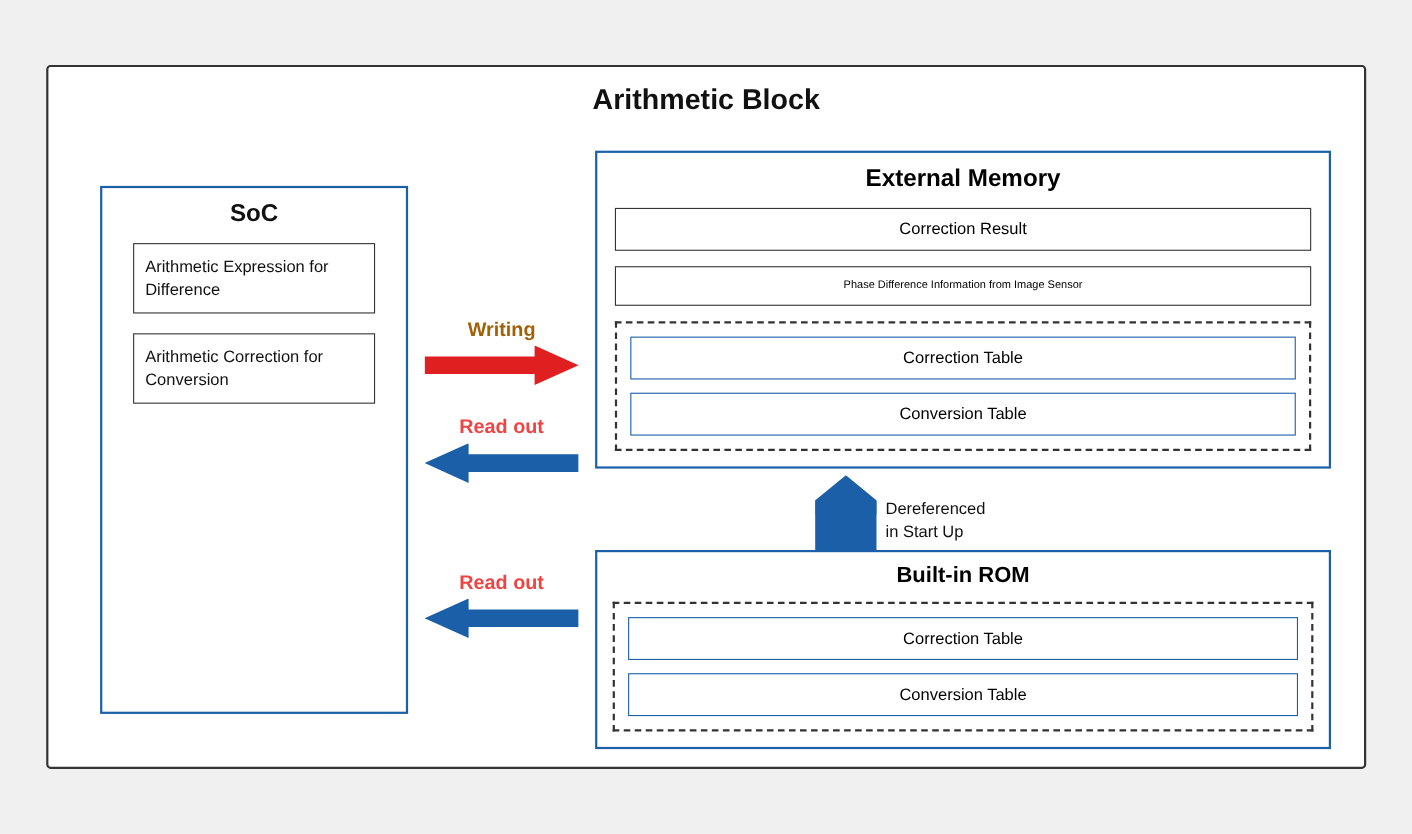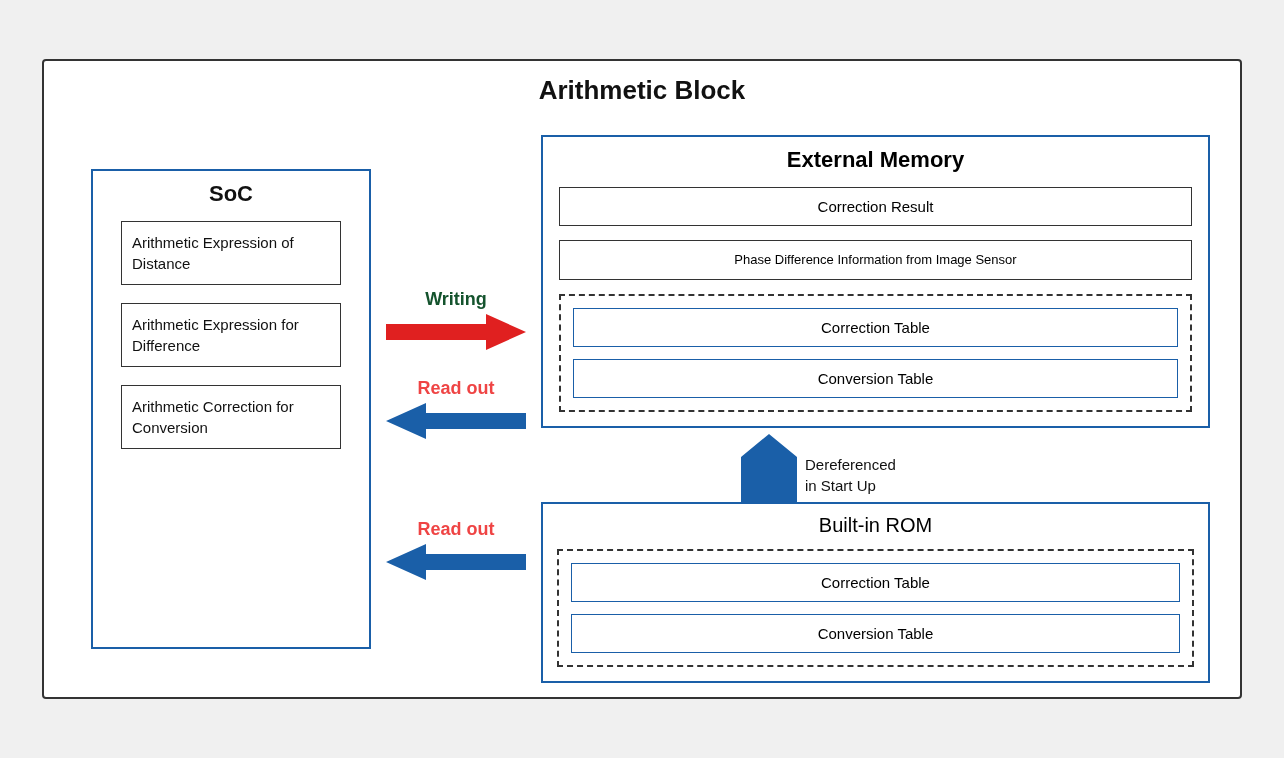--- a/index.html
+++ b/index.html
@@ -89,21 +89,21 @@
       align-items: center;
       margin-bottom: 0;
       width: 100%;
     }
     .arrow-label {
       font-size: 18px;
       font-weight: bold;
       margin-bottom: 4px;
       text-align: center;
     }
-    .arrow-label.red { color: #14532d; }
+    .arrow-label.red { color: #a16207; }
     .arrow-label.blue { color: #ef4444; }
 
     
     .arrow-right-red {
       width: 140px;
       height: 36px;
     }
     .arrow-left-blue {
       width: 140px;
       height: 36px;
@@ -119,21 +119,20 @@
   </style>
 </head>
 <body>
 
 <div class="outer-box">
   <div class="main-title">Arithmetic Block</div>
   <div class="diagram-area">
 
     <div class="soc-box">
       <div class="soc-title">SoC</div>
-      <div class="soc-item">Arithmetic Expression of Distance</div>
       <div class="soc-item">Arithmetic Expression for Difference</div>
       <div class="soc-item">Arithmetic Correction for Conversion</div>
     </div>
 
     <div class="arrows-area" style="padding-top: 60px;">
 
       <div class="arrow-group" style="margin-bottom:28px;">
         <div class="arrow-label red">Writing</div>
         <svg class="arrow-right-red" viewBox="0 0 140 36" xmlns="http://www.w3.org/2000/svg">
           <polygon points="0,10 100,10 100,0 140,18 100,36 100,26 0,26" fill="#e02020"></polygon>
@@ -152,37 +151,37 @@
         <svg class="arrow-left-blue" viewBox="0 0 140 36" xmlns="http://www.w3.org/2000/svg">
           <polygon points="140,10 40,10 40,0 0,18 40,36 40,26 140,26" fill="#1a5fa8"></polygon>
         </svg>
       </div>
     </div>
 
     <div class="right-col">
     <div style="border:2px solid #1a5fa8; padding:10px 16px 14px 16px; display:flex; flex-direction:column; align-items:center; margin-top:10px;">
       <div style="font-size:22px;font-weight:bold;margin-bottom:14px;">External Memory</div>
       <div style="border:1.5px solid #333;width:100%;padding:10px;font-size:15px;text-align:center;background:#fff;margin-bottom:14px;">Correction Result</div>
-      <div style="border:1.5px solid #333;width:100%;padding:10px;font-size:13px;text-align:center;background:#fff;margin-bottom:14px;line-height:1.4;">Phase Difference Information from Image Sensor</div>
+      <div style="border:1.5px solid #333;width:100%;padding:10px;font-size:10px;text-align:center;background:#fff;margin-bottom:14px;line-height:1.4;">Phase Difference Information from Image Sensor</div>
       <div style="border:2px dashed #333;width:100%;padding:12px;display:flex;flex-direction:column;gap:12px;">
         <div style="border:1.5px solid #1a5fa8;width:100%;padding:10px;font-size:15px;text-align:center;background:#fff;">Correction Table</div>
         <div style="border:1.5px solid #1a5fa8;width:100%;padding:10px;font-size:15px;text-align:center;background:#fff;">Conversion Table</div>
       </div>
     </div>
     <div style="display:flex;flex-direction:row;align-items:center;padding:6px 0 0 0;margin-left:0;">
       <div style="flex:0 0 200px;"></div>
       <div style="display:flex;flex-direction:row;align-items:flex-start;">
         <svg width="56" height="68" viewBox="0 0 56 68" xmlns="http://www.w3.org/2000/svg">
           <polygon points="0,68 56,68 56,36 72,36 28,0 -16,36 0,36" fill="#1a5fa8"></polygon>
         </svg>
         <div style="font-size:15px;color:#111;margin-left:8px;margin-top:20px;line-height:1.4;">Dereferenced<br>in Start Up</div>
       </div>
     </div>
     <div style="border:2px solid #1a5fa8;padding:10px 14px 14px 14px;display:flex;flex-direction:column;align-items:center;margin-top:0;">
-      <div style="font-size:20px;font-weight:normal;margin-bottom:12px;">Built-in ROM</div>
+      <div style="font-size:20px;font-weight:bold;margin-bottom:12px;">Built-in ROM</div>
       <div style="border:2px dashed #333;width:100%;padding:12px;display:flex;flex-direction:column;gap:12px;">
         <div style="border:1.5px solid #1a5fa8;width:100%;padding:10px;font-size:15px;text-align:center;background:#fff;">Correction Table</div>
         <div style="border:1.5px solid #1a5fa8;width:100%;padding:10px;font-size:15px;text-align:center;background:#fff;">Conversion Table</div>
       </div>
     </div>
   </div>
 
   </div>
 </div>
 

